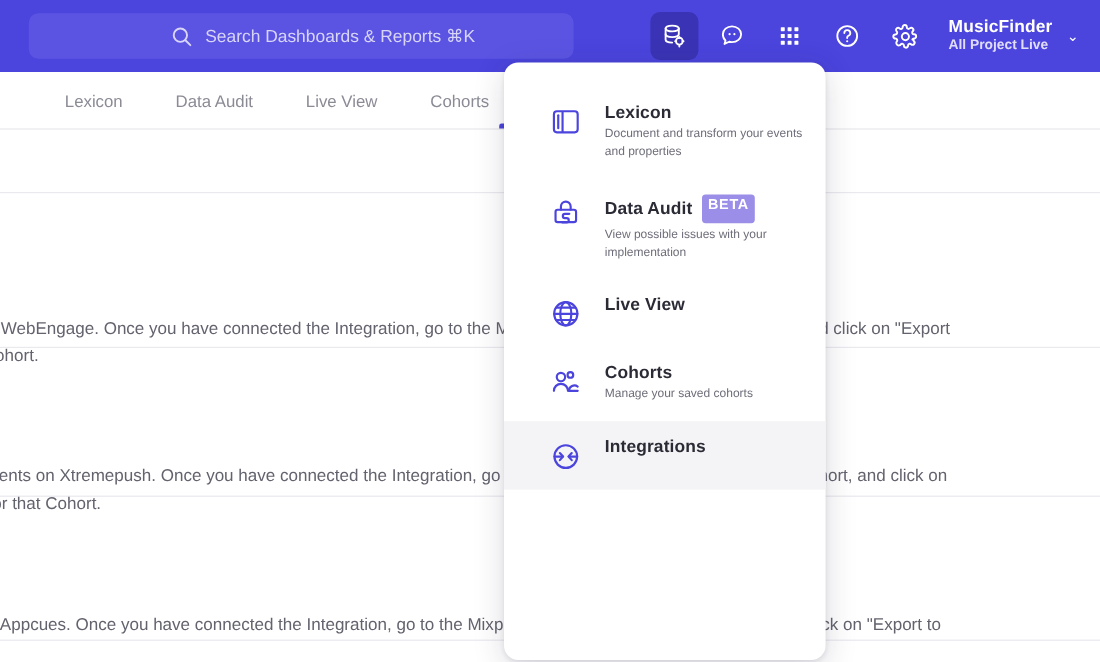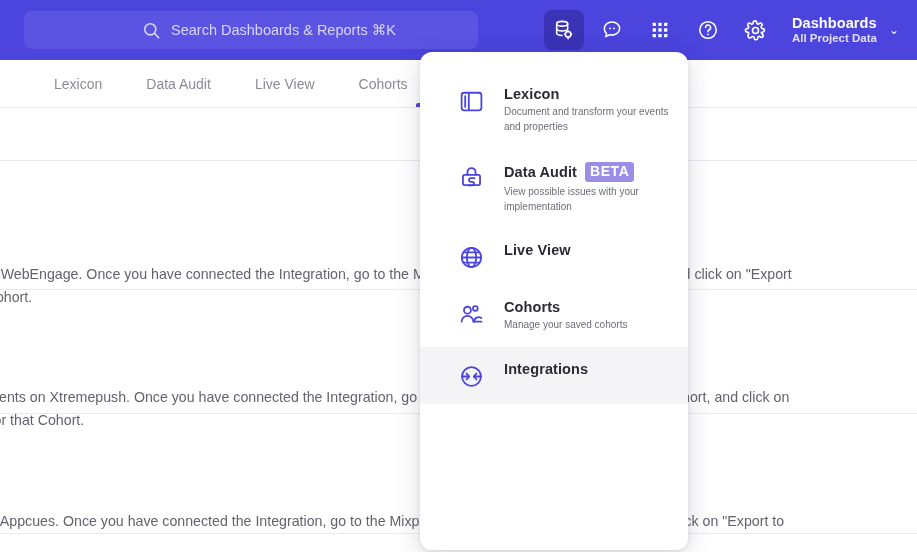--- a/index.html
+++ b/index.html
@@ -128,24 +128,24 @@
     padding-top: 2px;
   }
   .panel-text { flex: 1; }
   .panel-title-row { display: flex; align-items: center; gap: 8px; }
   .panel-title {
     font-size: 14.5px; font-weight: bold; color: #2b2b36;
     letter-spacing: .1px;
   }
   .beta-badge {
     background: #9a8ee8; color: #ffffff;
-    font-size: 14px; font-weight: bold;
+    font-size: 12px; font-weight: bold;
     letter-spacing: .6px;
     border-radius: 3px;
-    padding: 2px 5px 4px 5px;
+    padding: 2px 5px 10px 5px;
     line-height: 1;
   }
   .panel-desc {
     font-size: 10px; color: #6e6e7a;
     line-height: 1.45;
     margin-top: 3px;
     max-width: 176px;
   }
 </style>
 </head>
@@ -246,22 +246,22 @@
       <div class="hdr-icon">
         <svg width="23" height="23" viewBox="0 0 24 24" fill="none" stroke="#ffffff" stroke-width="1.7" stroke-linecap="round" stroke-linejoin="round">
           <circle cx="12" cy="12" r="3.1"></circle>
           <path d="M19.1 14.4a1.5 1.5 0 0 0 .3 1.65l.05.05a1.8 1.8 0 1 1-2.55 2.55l-.05-.05a1.5 1.5 0 0 0-1.65-.3 1.5 1.5 0 0 0-.9 1.37v.14a1.8 1.8 0 1 1-3.6 0v-.07a1.5 1.5 0 0 0-.98-1.37 1.5 1.5 0 0 0-1.65.3l-.05.05A1.8 1.8 0 1 1 4.47 16.3l.05-.05a1.5 1.5 0 0 0 .3-1.65 1.5 1.5 0 0 0-1.37-.9h-.14a1.8 1.8 0 1 1 0-3.6h.07a1.5 1.5 0 0 0 1.37-.98 1.5 1.5 0 0 0-.3-1.65l-.05-.05A1.8 1.8 0 1 1 6.95 4.87l.05.05a1.5 1.5 0 0 0 1.65.3h.07a1.5 1.5 0 0 0 .9-1.37v-.14a1.8 1.8 0 1 1 3.6 0v.07a1.5 1.5 0 0 0 .9 1.37 1.5 1.5 0 0 0 1.65-.3l.05-.05a1.8 1.8 0 1 1 2.55 2.55l-.05.05a1.5 1.5 0 0 0-.3 1.65v.07a1.5 1.5 0 0 0 1.37.9h.14a1.8 1.8 0 1 1 0 3.6h-.07a1.5 1.5 0 0 0-1.37.9z"></path>
         </svg>
       </div>
     </div>
 
     <div class="project">
       <div class="project-texts">
-        <span class="project-name">Dashboards</span>
-        <span class="project-sub">All Project Data</span>
+        <span class="project-name">MusicFinder</span>
+        <span class="project-sub">All Project Live</span>
       </div>
       <span class="caret">⌄</span>
     </div>
   </div>
 
   <div class="panel">
 
     <div class="panel-item">
       <div class="panel-icon">
         <svg width="27" height="27" viewBox="0 0 24 24" fill="none" stroke="#4b44dd" stroke-width="1.6" stroke-linejoin="round">

